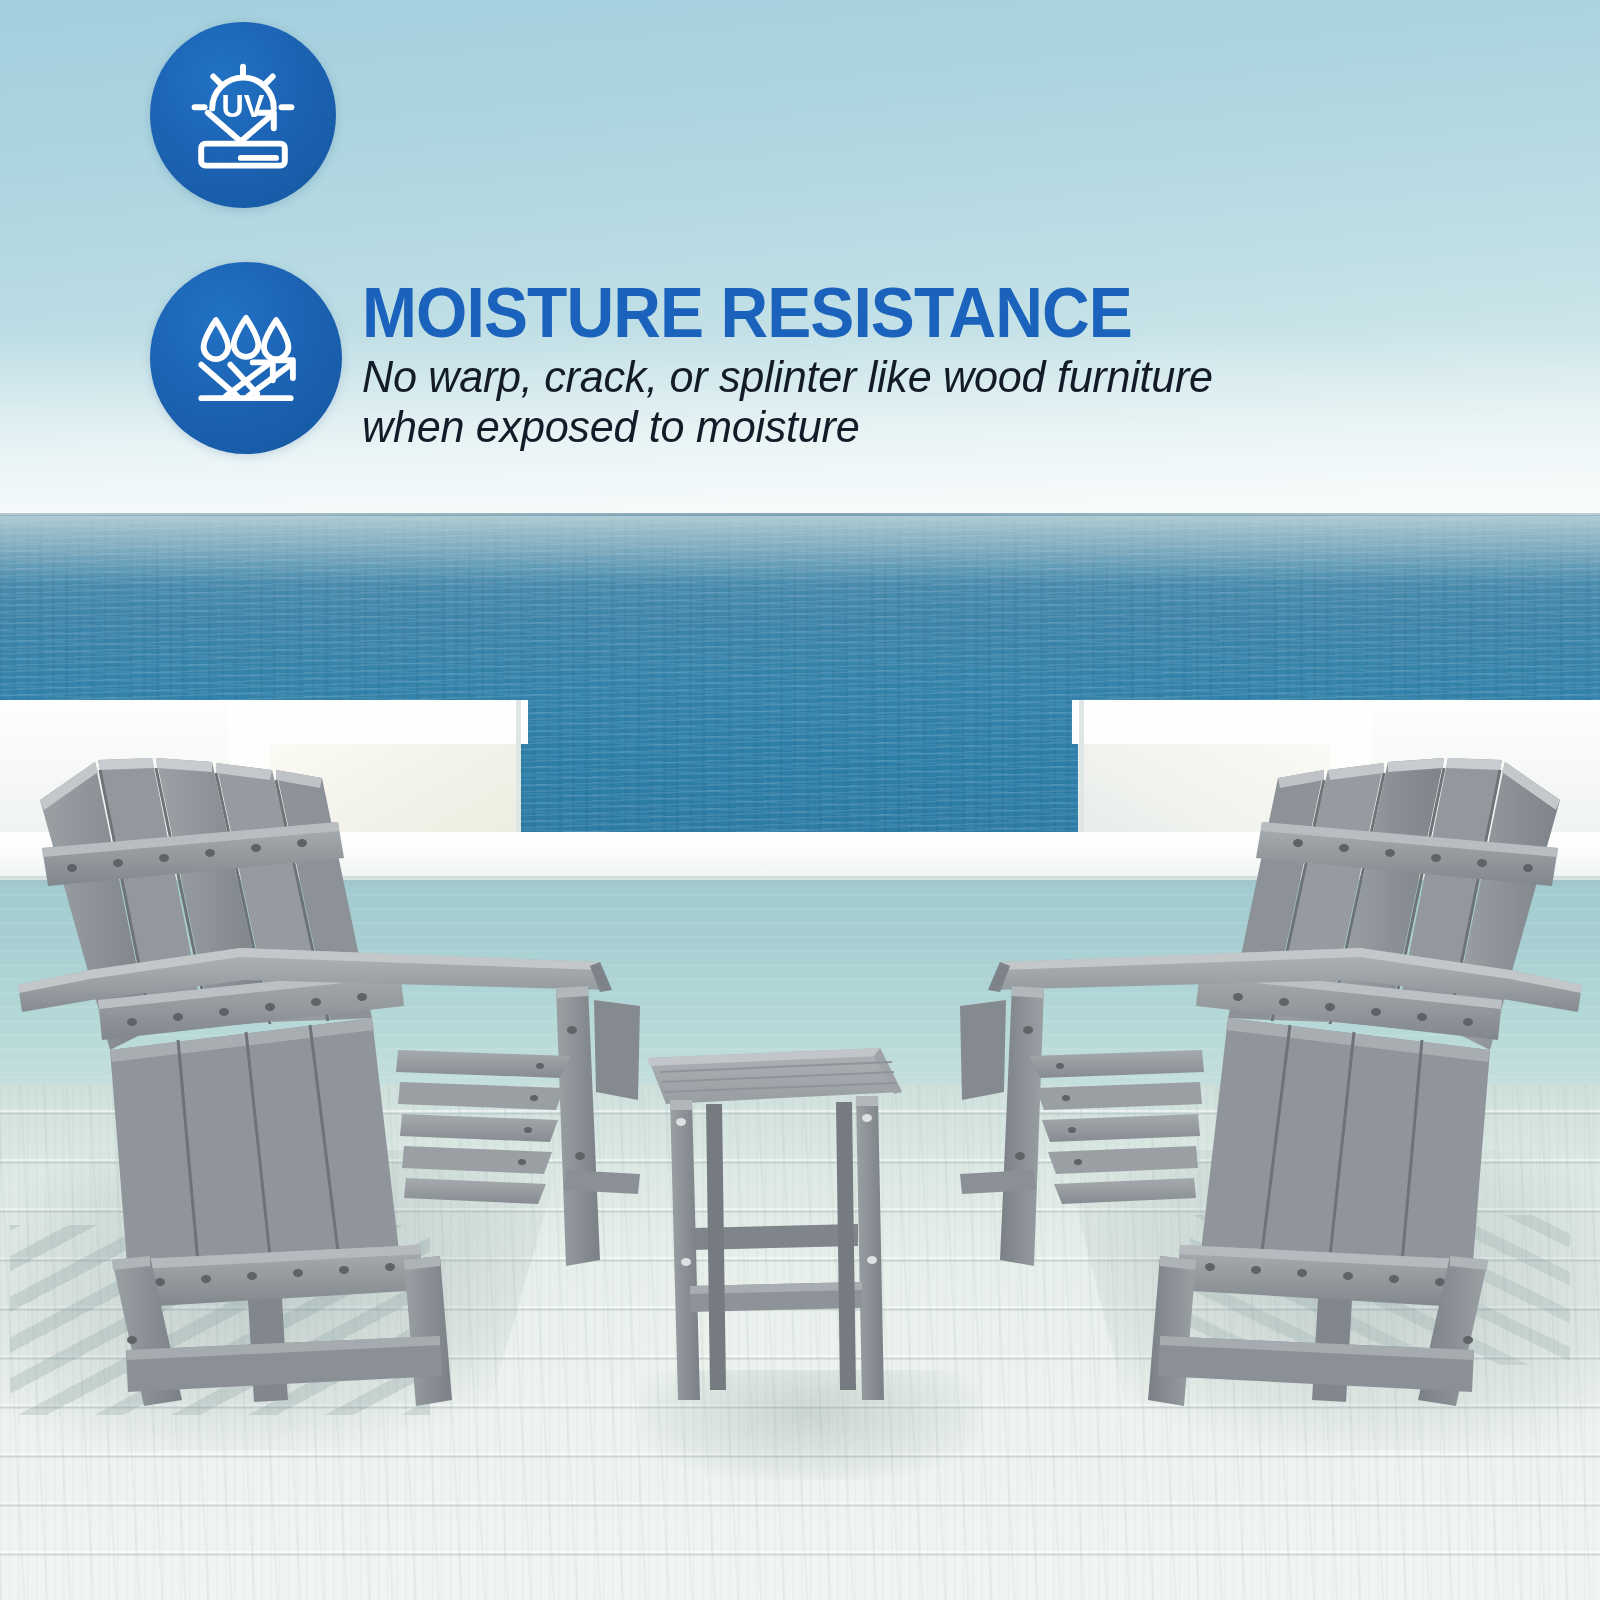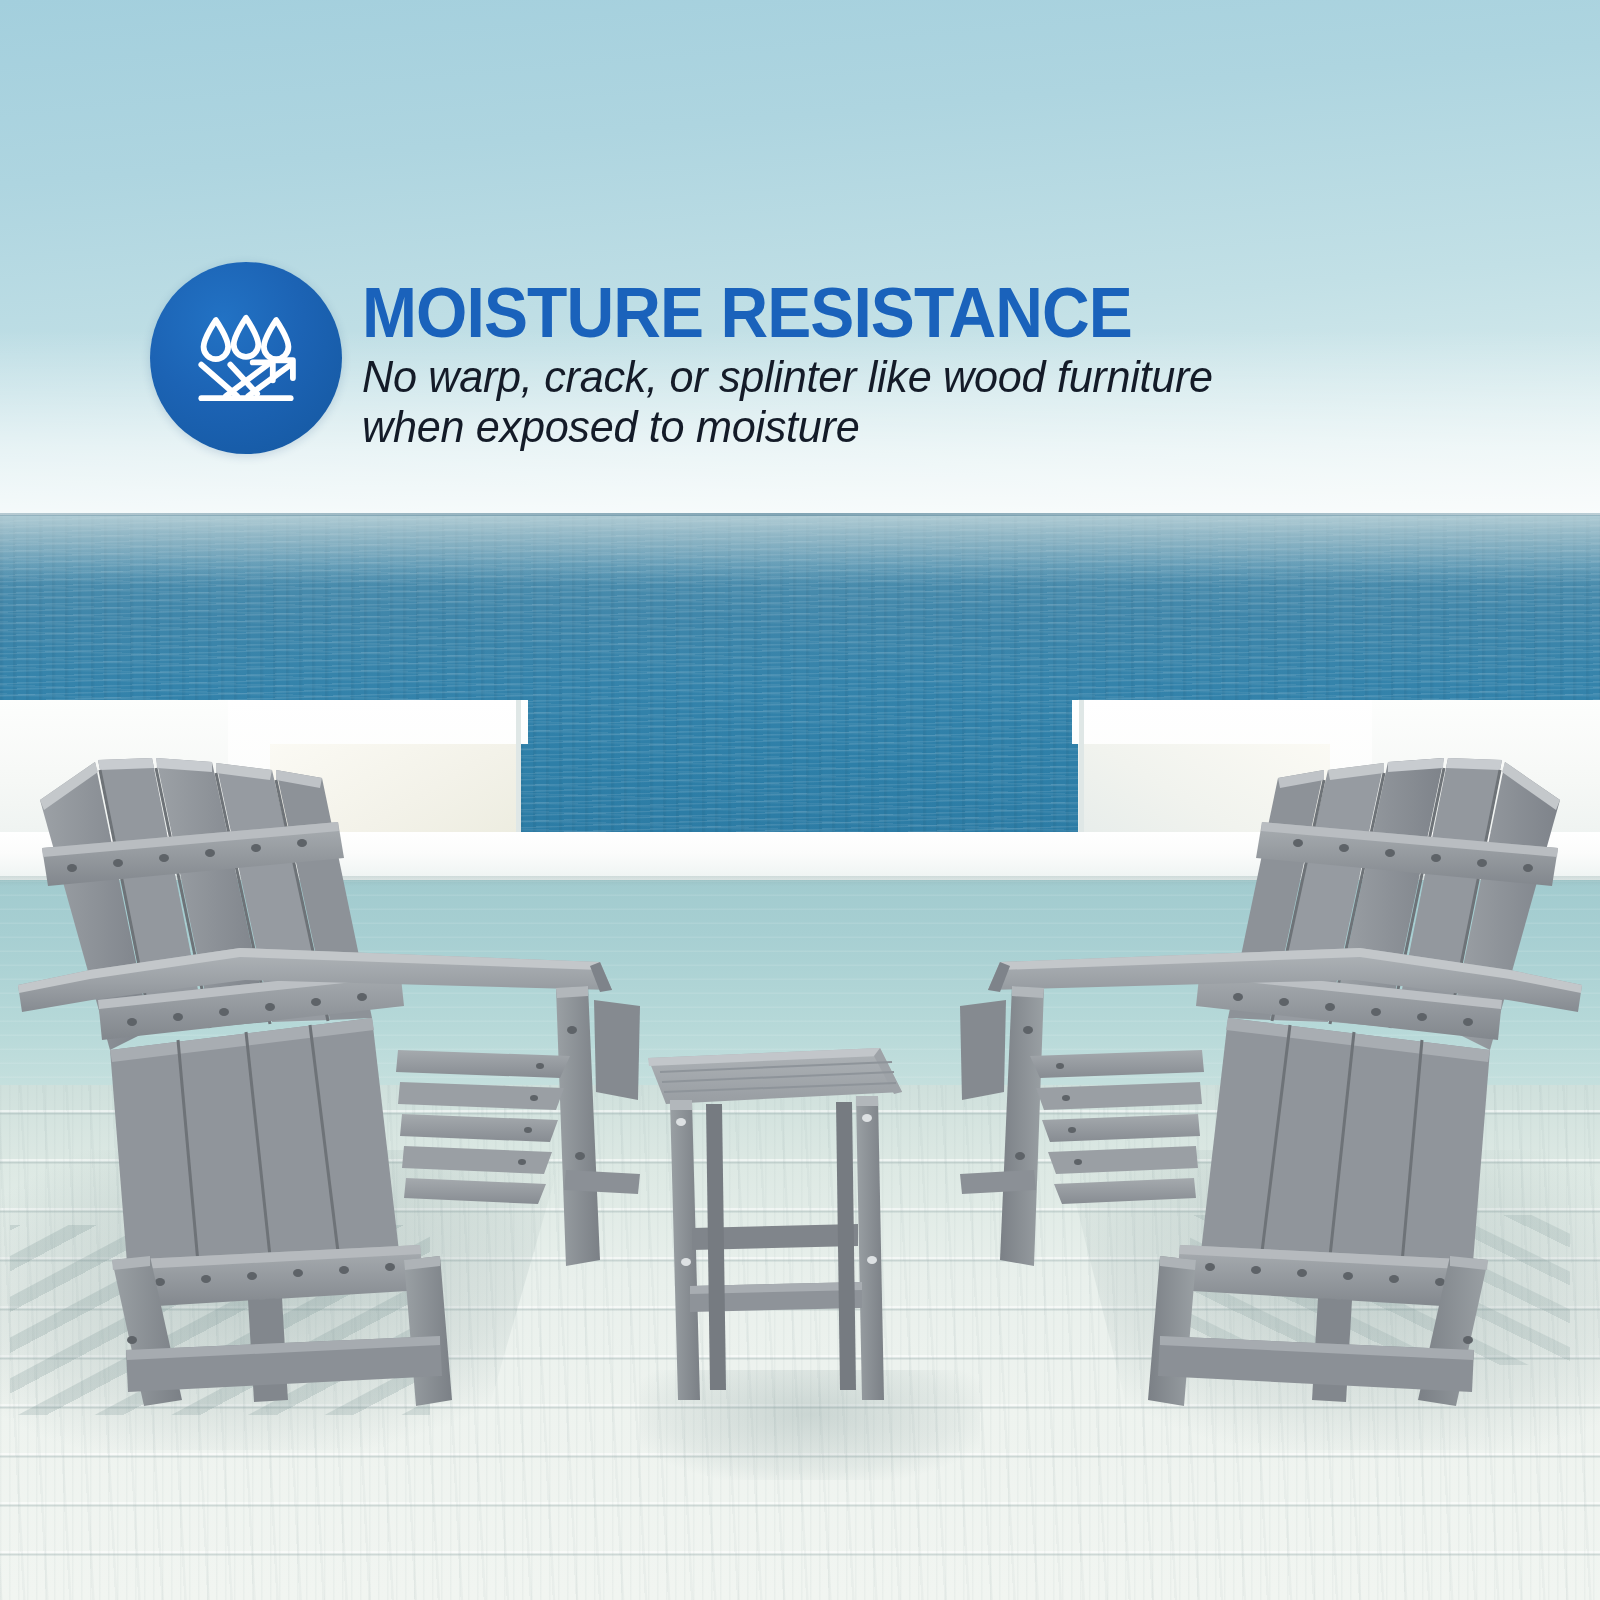--- a/index.html
+++ b/index.html
@@ -498,20 +498,40 @@
         <polygon points="404,560 440,556 452,700 416,706" fill="url(#gLeg)"></polygon>
         <polygon points="404,560 440,556 440,566 405,570" fill="#aeb3b7"></polygon>
         <polygon points="126,650 440,636 442,676 128,692" fill="#8b9096"></polygon>
         <polygon points="126,650 440,636 440,645 127,660" fill="#a6abb0"></polygon>
         <polygon points="566,470 640,474 638,494 564,490" fill="#8b9096"></polygon>
       </g>
     </g>
   </svg>
 
   <div class="feature f1">
+    <div class="badge">
+      <svg width="132" height="132" viewBox="0 0 120 120" fill="none" stroke="#ffffff" stroke-width="5.4" stroke-linecap="round" stroke-linejoin="round">
+
+        <path d="M32 54 A28 28 0 0 1 88 54"></path>
+
+        <path d="M60 16 L60 24"></path>
+        <path d="M33 25 L39 31"></path>
+        <path d="M87 25 L81 31"></path>
+        <path d="M16 53 L25 53"></path>
+        <path d="M95 53 L104 53"></path>
+
+        <text x="60" y="62" font-family="Liberation Sans, sans-serif" font-size="28" font-weight="bold" fill="#ffffff" stroke="none" text-anchor="middle">UV</text>
+
+        <path d="M28 58 L58 84 L86 60"></path>
+        <path d="M74 58 L88 58 L88 72"></path>
+
+        <rect x="22" y="86" width="76" height="20" rx="4"></rect>
+        <path d="M58 99 L90 99"></path>
+      </svg>
+    </div>
   </div>
 
   <div class="feature f2">
     <div class="badge">
       <svg width="134" height="134" viewBox="0 0 120 120" fill="none" stroke="#ffffff" stroke-width="5.2" stroke-linecap="round" stroke-linejoin="round">
 
         <path d="M33 26 C33 26 22 42 22 50 A11 11 0 0 0 44 50 C44 42 33 26 33 26 Z"></path>
         <path d="M60 24 C60 24 49 40 49 48 A11 11 0 0 0 71 48 C71 40 60 24 60 24 Z"></path>
         <path d="M87 26 C87 26 76 42 76 50 A11 11 0 0 0 98 50 C98 42 87 26 87 26 Z"></path>
 

